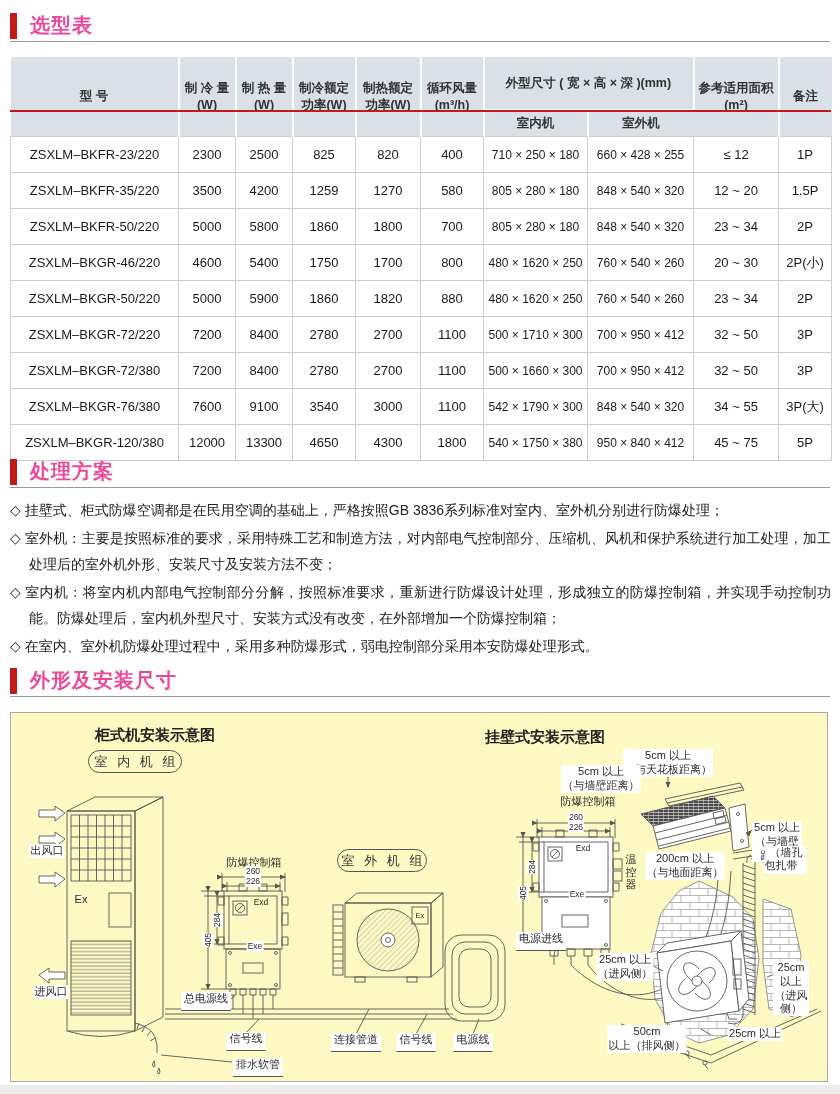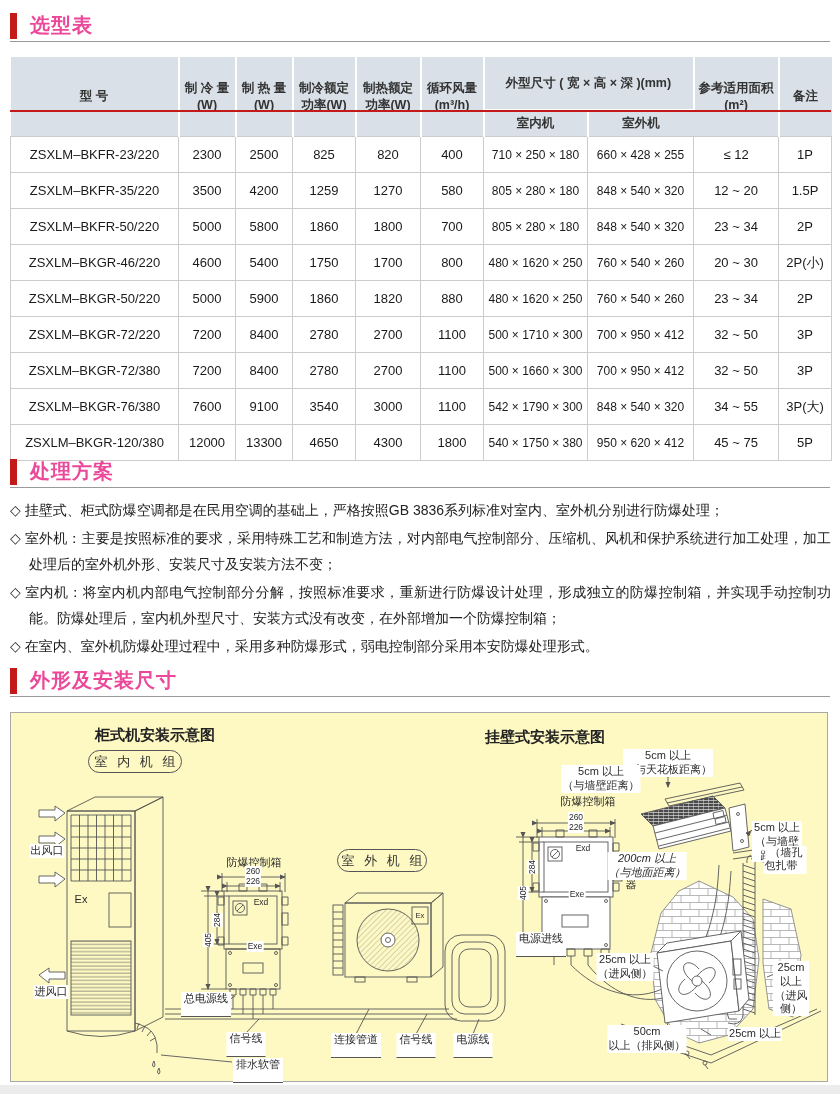--- a/index.html
+++ b/index.html
@@ -33,21 +33,21 @@
   
   #diagram-box{position:absolute;top:712px;left:10px;width:816px;height:368px;
     border:1px solid #a8a8a8;background:#fef9c3;}
   #diagram-box svg{position:absolute;left:0;top:0;}
   .dtitle{position:absolute;font-size:15px;font-weight:bold;color:#222;white-space:nowrap;}
   .oval{position:absolute;border:1px solid #555;border-radius:12px;font-size:13px;
     letter-spacing:3px;color:#333;display:flex;align-items:center;justify-content:center;text-indent:3px;}
   .dl{position:absolute;font-size:11px;line-height:1.25;color:#2a2a2a;white-space:pre-line;
     text-align:center;transform:translateX(-50%);}
   .bg{background:#fff;padding:0 1px;}
-  .ul{border-bottom:1px solid #555;padding:0 3px 10px;background:#fff;white-space:nowrap;}
+  .ul{border-bottom:1px solid #555;padding:0 3px 4px;background:#fff;white-space:nowrap;}
   .dim{font-size:8.5px;}
   .rot{transform:translate(-50%,-50%) rotate(-90deg);font-size:8.5px;background:#fff;}
   .vert{width:11px;line-height:1.15;}
   .tiny{font-size:7.5px;}
   #footer-band{position:absolute;left:0;right:0;bottom:0;height:9px;background:#ececec;}
 </style>
 </head>
 <body>
 
 <div class="sec-head" style="top:10px;">
@@ -190,21 +190,21 @@
           <td>3P(大)</td>
         </tr>
         <tr>
           <td>ZSXLM–BKGR-120/380</td>
           <td>12000</td>
           <td>13300</td>
           <td>4650</td>
           <td>4300</td>
           <td>1800</td>
           <td>540 × 1750 × 380</td>
-          <td>950 × 620 × 412</td>
+          <td>950 × 840 × 412</td>
           <td>45 ~ 75</td>
           <td>5P</td>
         </tr>
       </tbody>
   </table>
 </div>
 <div id="red-rule"></div>
 
 <div class="sec-head" style="top:456px;">
   <div class="redbar"></div>
@@ -413,21 +413,21 @@
   <div class="dl dim bg" style="left:565px;top:99px;">260</div>
   <div class="dl dim bg" style="left:565px;top:109px;">226</div>
   <div class="dl rot" style="left:521px;top:154px;">284</div>
   <div class="dl rot" style="left:512px;top:180px;">405</div>
   <div class="dl dim" style="left:572px;top:130px;">Exd</div>
   <div class="dl dim bg" style="left:566px;top:176px;">Exe</div>
   <div class="dl vert" style="left:620px;top:140px;">温
 控
 器</div>
   <div class="dl ul" style="left:530px;top:219px;">电源进线</div>
-  <div class="dl bg" style="left:636px;top:139px;font-style:italic;">200cm 以上
+  <div class="dl bg" style="left:674px;top:139px;">200cm 以上
 （与地面距离）</div>
   <div class="dl bg" style="left:775px;top:133px;">（墙孔套筒）</div>
   <div class="dl bg" style="left:770px;top:146px;">包扎带</div>
   <div class="dl bg" style="left:614px;top:240px;">25cm 以上
 （进风侧）</div>
   <div class="dl bg" style="left:780px;top:248px;">25cm 以上
 （进风侧）</div>
   <div class="dl bg" style="left:636px;top:312px;">50cm
 以上（排风侧）</div>
   <div class="dl bg" style="left:744px;top:314px;">25cm 以上</div>

